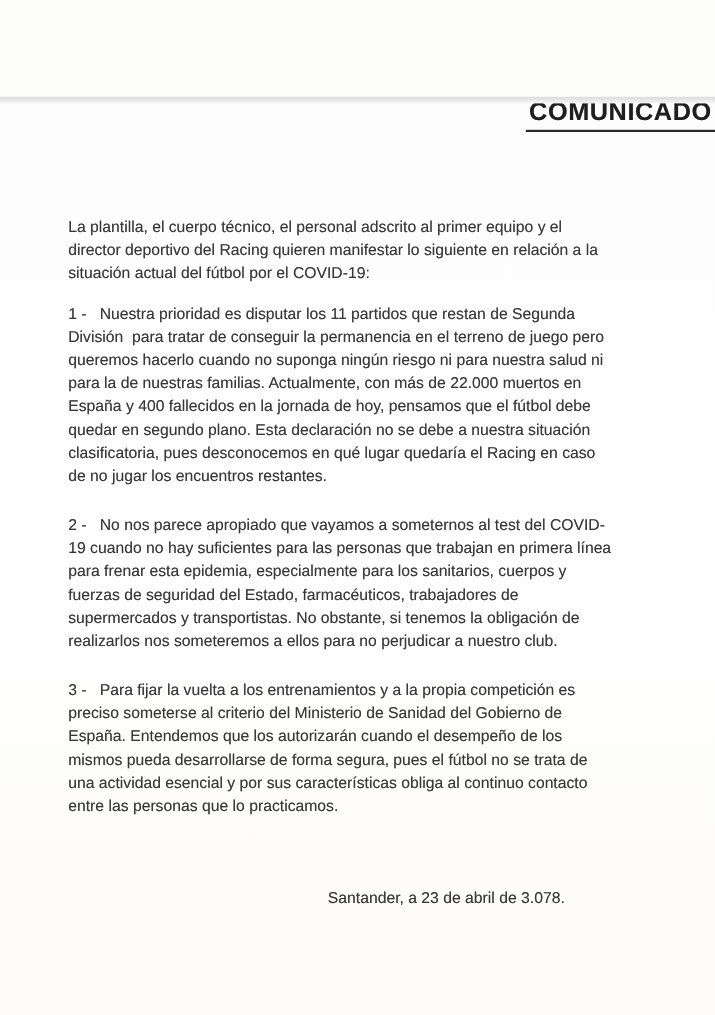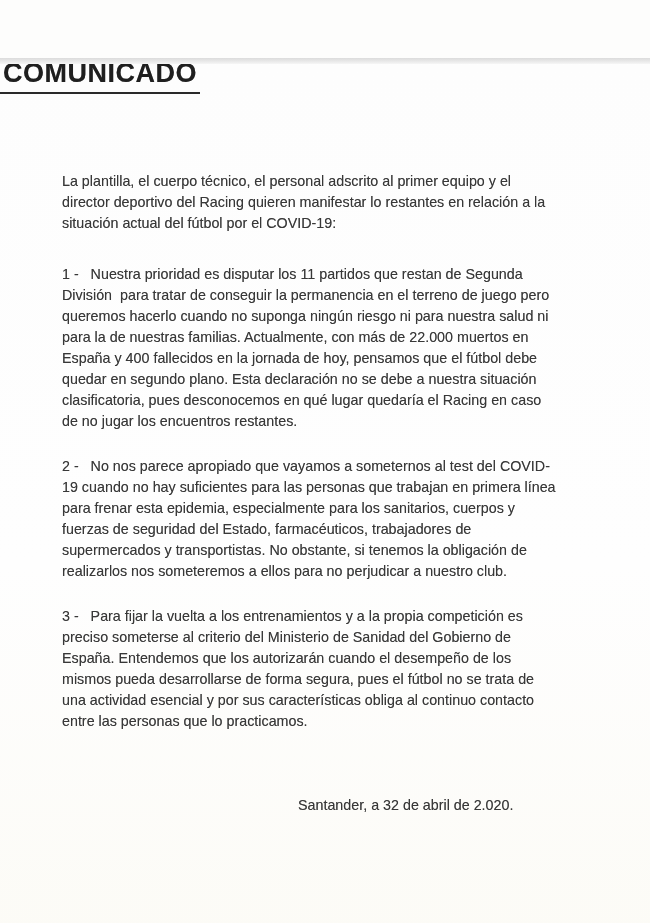--- a/index.html
+++ b/index.html
@@ -21,23 +21,23 @@
     background: linear-gradient(180deg, #fdfdfd 0%, #fefefe 55%, #fcfbf6 96%, #fdfdfc 100%);
     box-sizing: border-box;
   }
   .edge-strip-top {
     position: absolute;
     top: 0; left: 0; right: 0;
     height: 6px;
     background: linear-gradient(180deg, #dcdcdc 0%, #e6e6e6 45%, #f6f6f6 100%);
   }
   .doc-title {
-    margin: 58px auto 0 auto;
-    text-align: left;
-    font-size: 27px;
+    margin: 88px auto 0 auto;
+    text-align: right;
+    font-size: 23px;
     font-weight: bold;
     letter-spacing: 0.5px;
     color: #1f1f1f;
     
     text-shadow: 0 0 0.6px rgba(40,40,40,0.55);
   }
   .doc-title .underlined {
     display: inline-block;
     padding: 0 3px 3px 3px;
     border-bottom: 2.5px solid #2a2a2a;
@@ -54,44 +54,44 @@
     margin-top: 77px;
     max-width: 496px;
     white-space: pre-wrap;
   }
   .numbered-paragraph {
     margin-top: 24px;
     max-width: 496px;
     white-space: pre-wrap;
   }
   .numbered-paragraph.first {
-    margin-top: 30px;
+    margin-top: 16px;
   }
   .date-line {
     margin-top: 63px;
     margin-left: 236px;
     white-space: pre-wrap;
   }
 </style>
 </head>
 <body>
 
 <div class="scan-page">
 
   <div class="edge-strip-top"></div>
 
   <h1 class="doc-title"><span class="underlined">COMUNICADO</span></h1>
 
   <div class="doc-body">
 
-    <p class="intro-paragraph">La plantilla, el cuerpo técnico, el personal adscrito al primer equipo y el director deportivo del Racing quieren manifestar lo restantes en relación a la situación actual del fútbol por el COVID-19:</p>
+    <p class="intro-paragraph">La plantilla, el cuerpo técnico, el personal adscrito al primer equipo y el director deportivo del Racing quieren manifestar lo siguiente en relación a la situación actual del fútbol por el COVID-19:</p>
 
     <p class="numbered-paragraph first">1 -   Nuestra prioridad es disputar los 11 partidos que restan de Segunda División  para tratar de conseguir la permanencia en el terreno de juego pero queremos hacerlo cuando no suponga ningún riesgo ni para nuestra salud ni para la de nuestras familias. Actualmente, con más de 22.000 muertos en España y 400 fallecidos en la jornada de hoy, pensamos que el fútbol debe quedar en segundo plano. Esta declaración no se debe a nuestra situación clasificatoria, pues desconocemos en qué lugar quedaría el Racing en caso de no jugar los encuentros restantes.</p>
 
     <p class="numbered-paragraph">2 -   No nos parece apropiado que vayamos a someternos al test del COVID-19 cuando no hay suficientes para las personas que trabajan en primera línea para frenar esta epidemia, especialmente para los sanitarios, cuerpos y fuerzas de seguridad del Estado, farmacéuticos, trabajadores de supermercados y transportistas. No obstante, si tenemos la obligación de realizarlos nos someteremos a ellos para no perjudicar a nuestro club.</p>
 
     <p class="numbered-paragraph">3 -   Para fijar la vuelta a los entrenamientos y a la propia competición es preciso someterse al criterio del Ministerio de Sanidad del Gobierno de España. Entendemos que los autorizarán cuando el desempeño de los mismos pueda desarrollarse de forma segura, pues el fútbol no se trata de una actividad esencial y por sus características obliga al continuo contacto entre las personas que lo practicamos.</p>
 
-    <p class="date-line">Santander, a 32 de abril de 2.020.</p>
+    <p class="date-line">Santander, a 23 de abril de 3.078.</p>
 
   </div>
 
 </div>
 
 </body></html>

